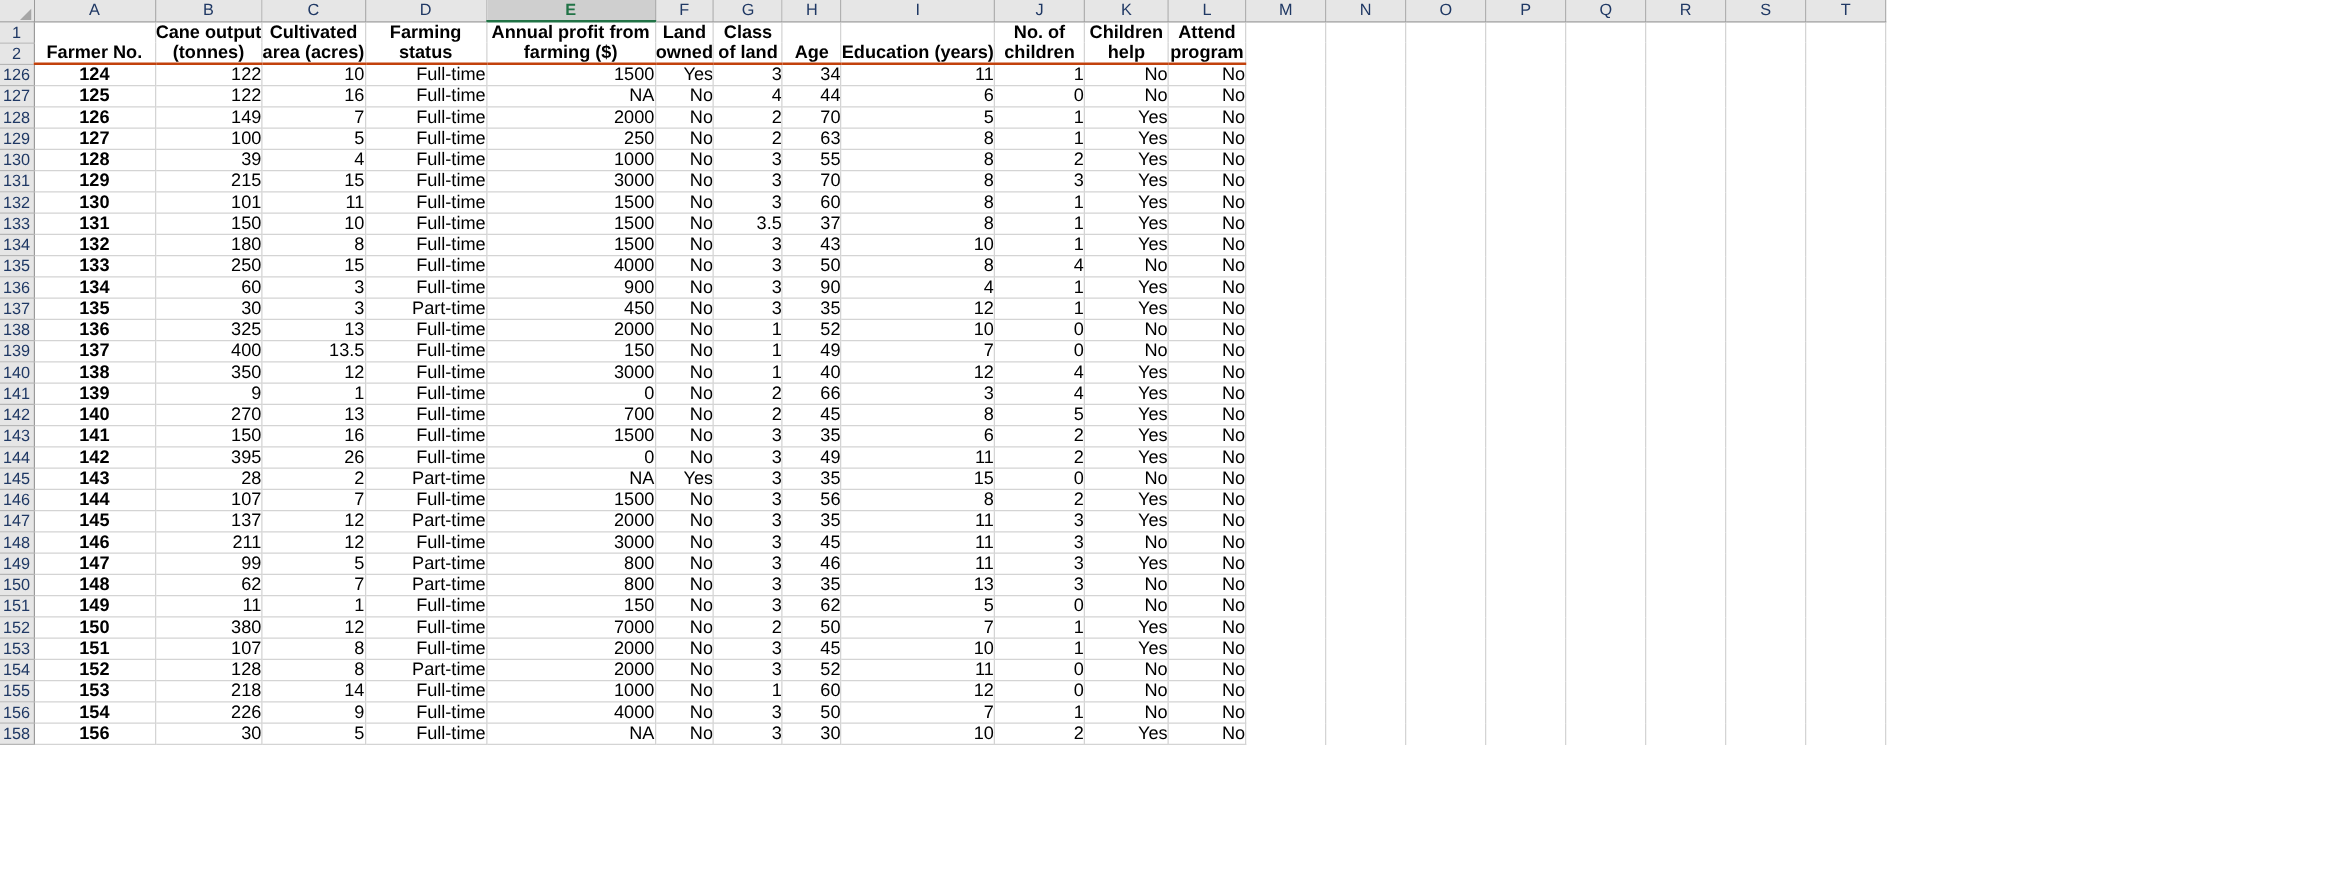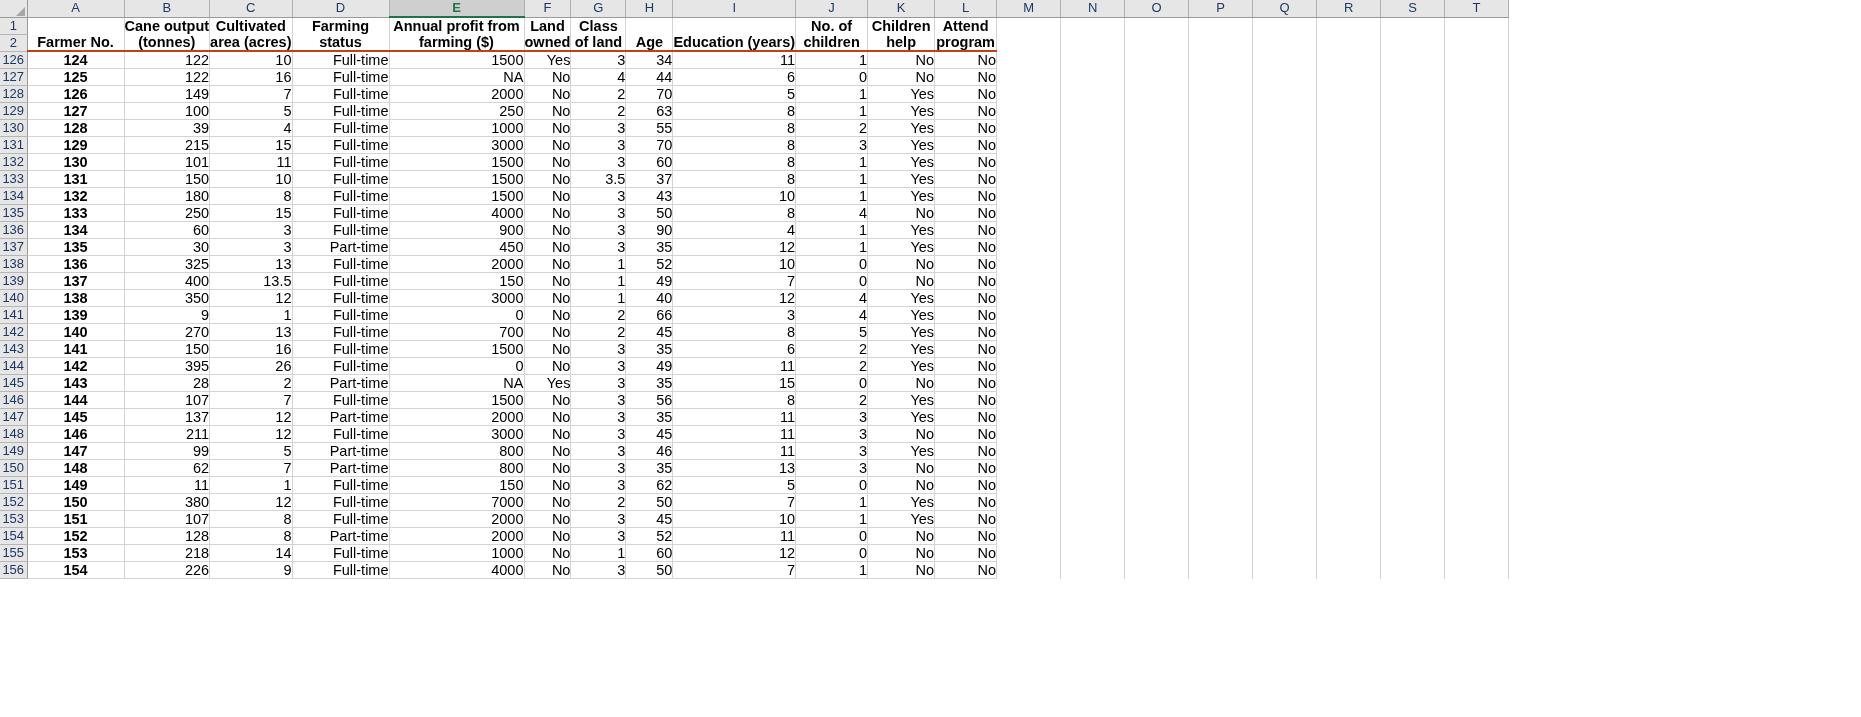--- a/index.html
+++ b/index.html
@@ -895,15 +895,38 @@
           <td class="cell">No</td>
           <td class="tail"></td>
           <td class="tail"></td>
           <td class="tail"></td>
           <td class="tail"></td>
           <td class="tail"></td>
           <td class="tail"></td>
           <td class="tail"></td>
           <td class="tail"></td>
         </tr>
+        <tr>
+          <td class="rowhead">158</td>
+          <td class="cell farmerno">156</td>
+          <td class="cell">30</td>
+          <td class="cell">5</td>
+          <td class="cell">Full-time</td>
+          <td class="cell">NA</td>
+          <td class="cell">No</td>
+          <td class="cell">3</td>
+          <td class="cell">30</td>
+          <td class="cell">10</td>
+          <td class="cell">2</td>
+          <td class="cell">Yes</td>
+          <td class="cell">No</td>
+          <td class="tail"></td>
+          <td class="tail"></td>
+          <td class="tail"></td>
+          <td class="tail"></td>
+          <td class="tail"></td>
+          <td class="tail"></td>
+          <td class="tail"></td>
+          <td class="tail"></td>
+        </tr>
       </tbody>
   </table>
 </div>
 
 </body></html>

